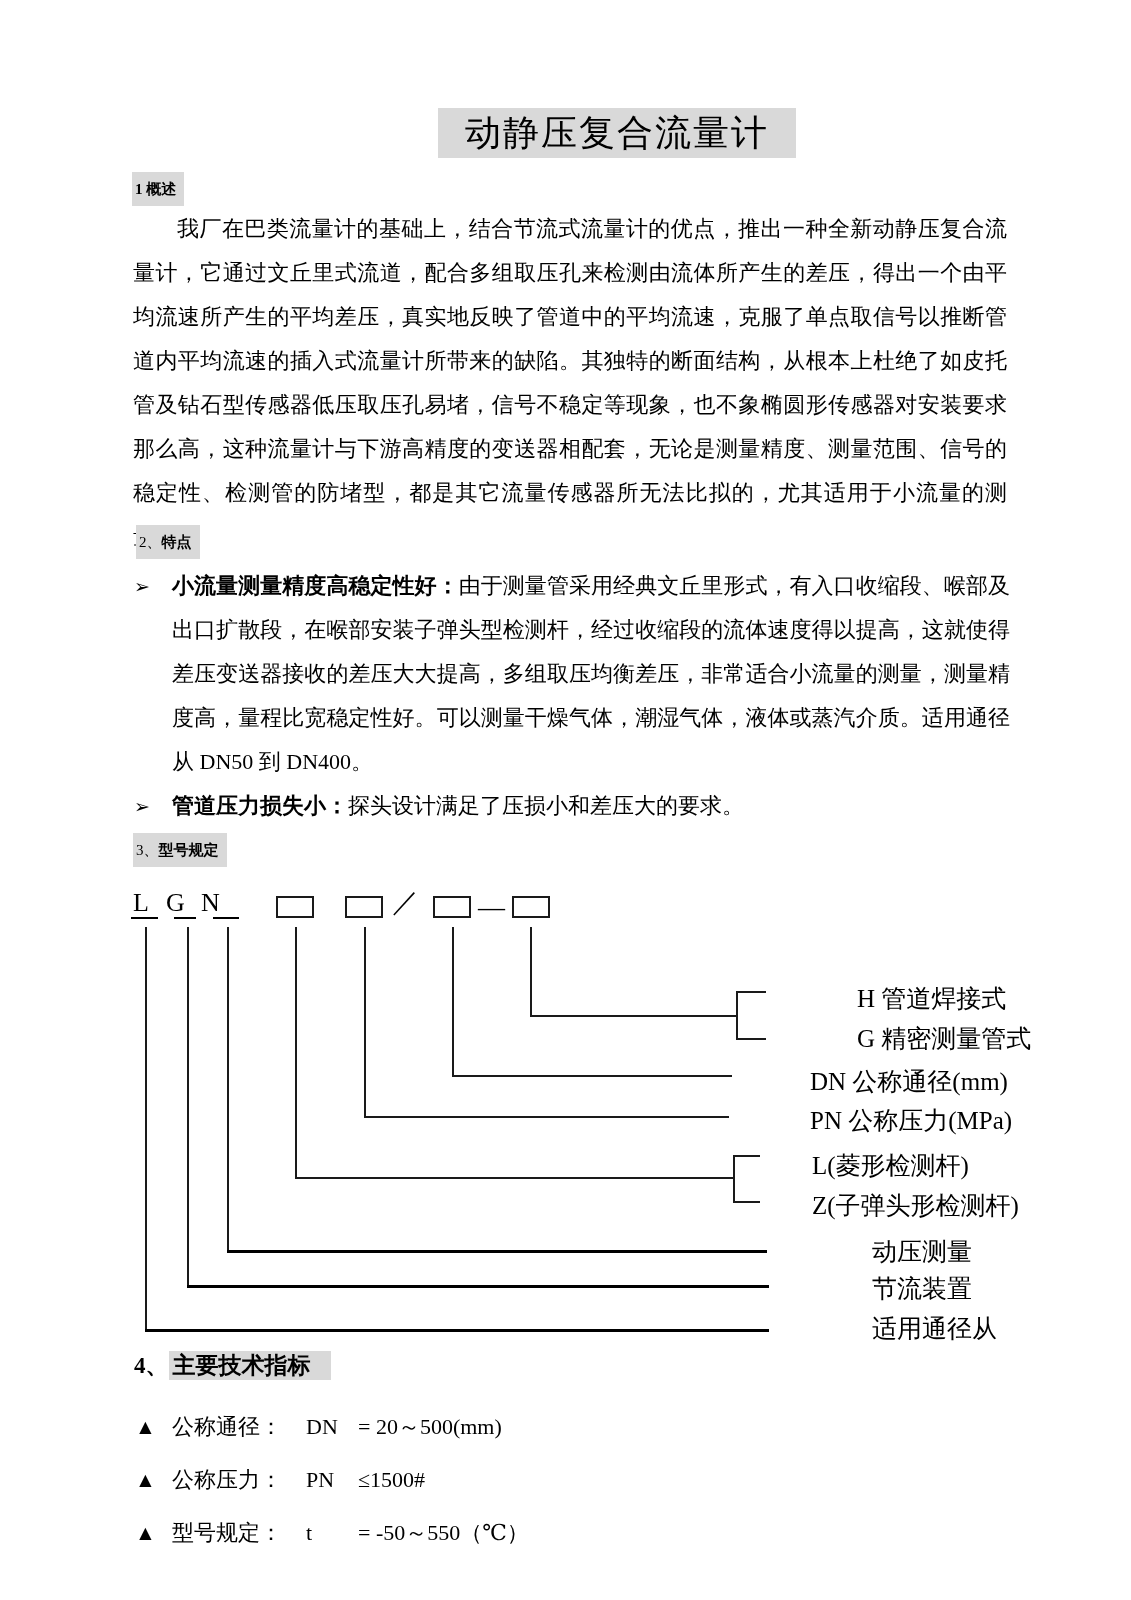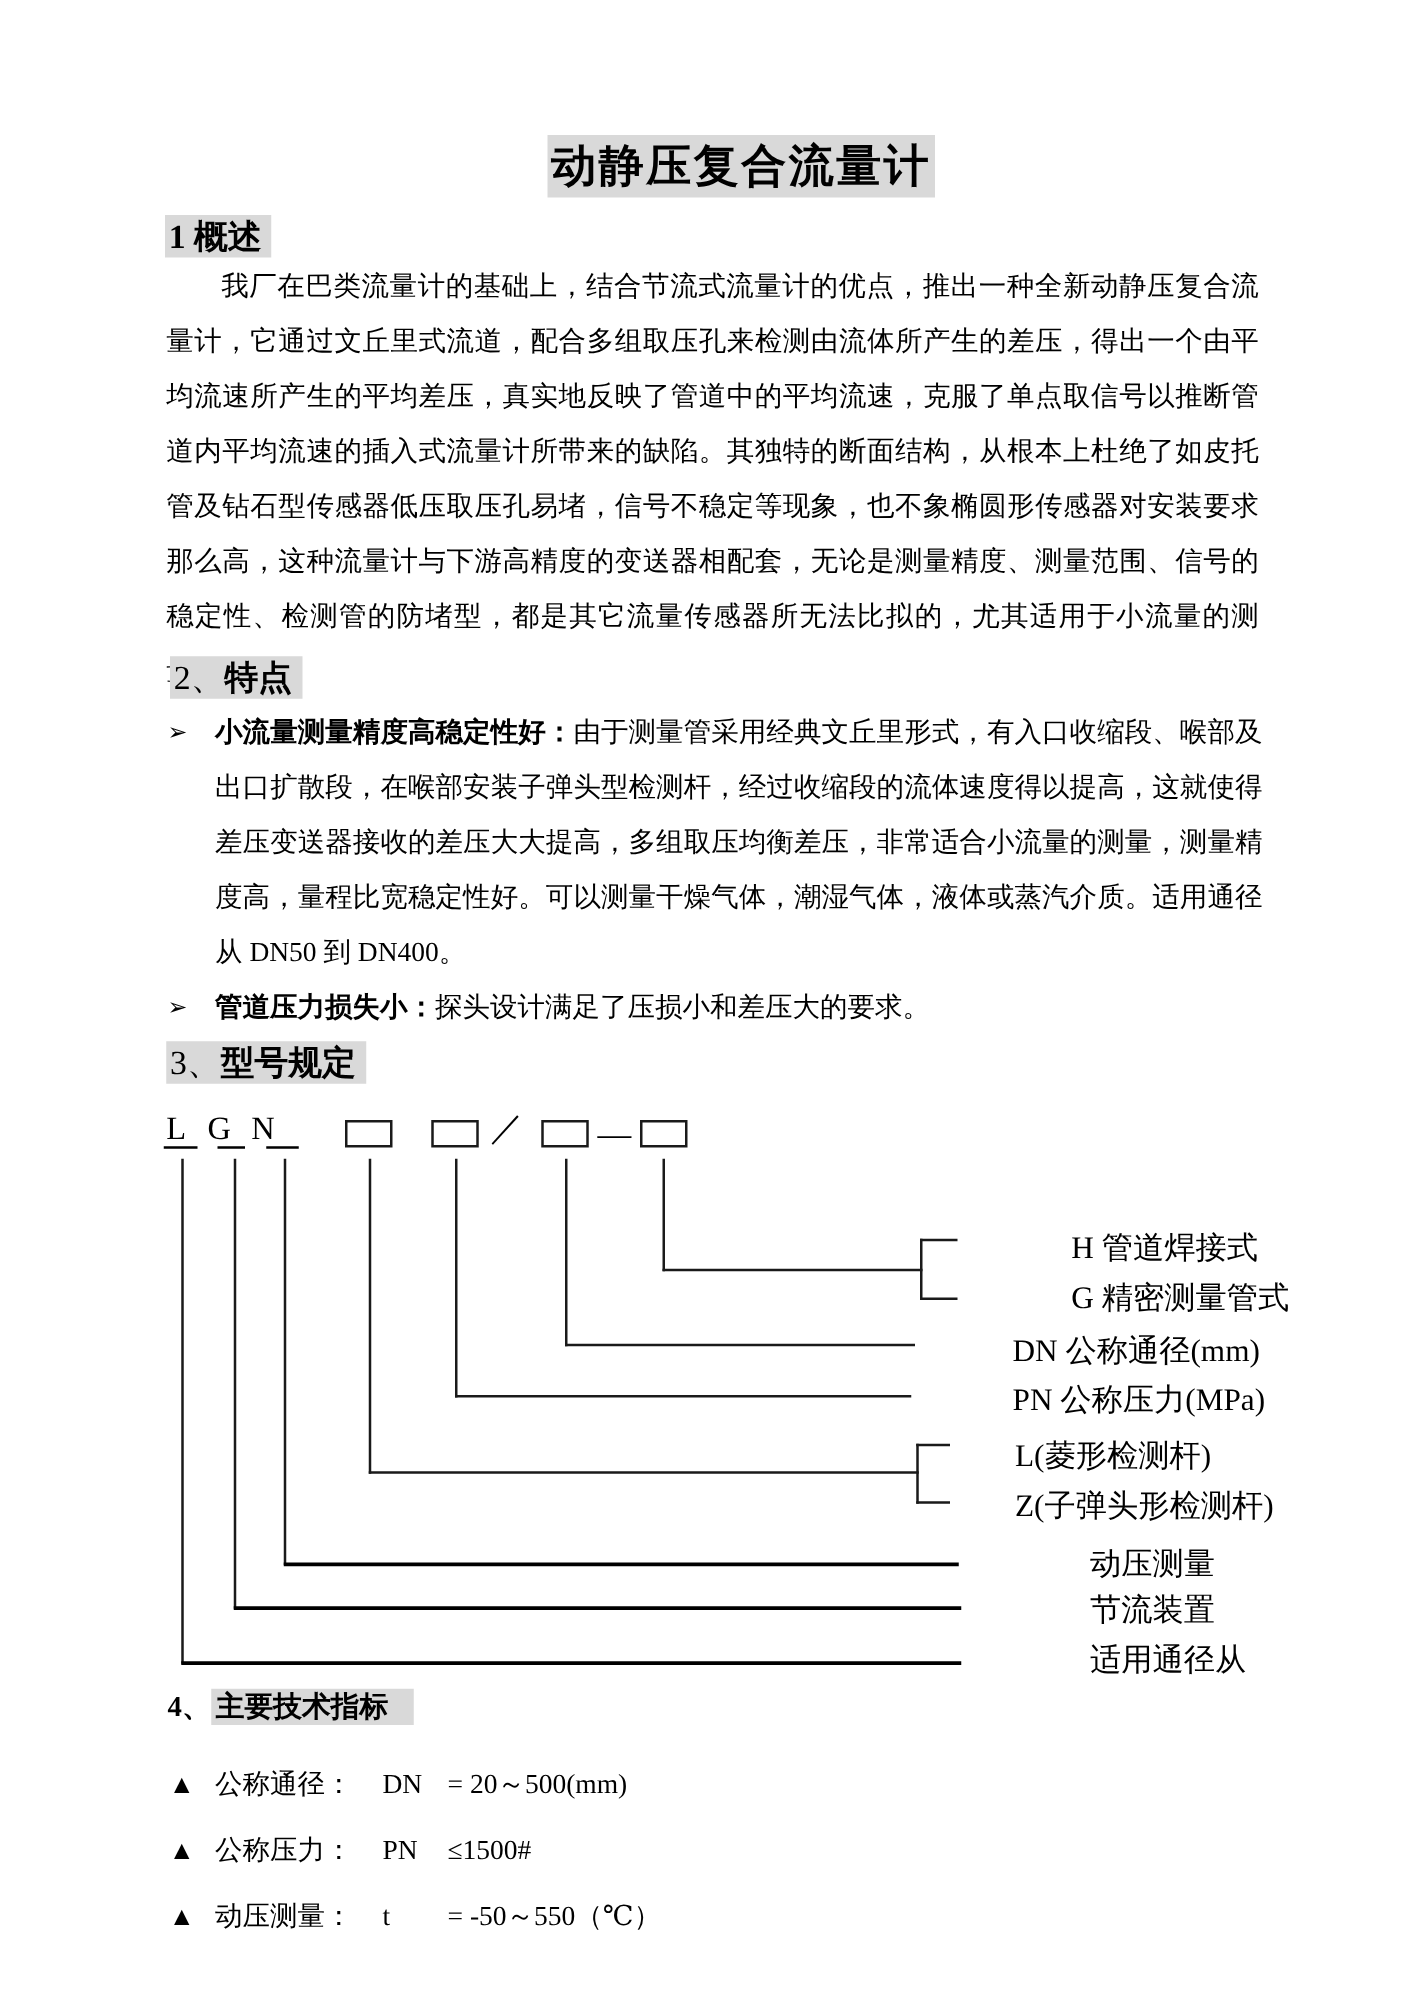--- a/index.html
+++ b/index.html
@@ -4,24 +4,24 @@
 <style>
   html,body{margin:0;padding:0;}
   body{
     width:1131px;height:1600px;position:relative;background:#ffffff;
     font-family:"Liberation Serif","DejaVu Serif",serif;color:#000;
     overflow:hidden;
   }
   .abs{position:absolute;}
   .highlight{background:var(--highlight,#d9d9d9);}
   
-  .doc-title{top:108px;left:438px;font-size:36px;font-weight:bold;letter-spacing:2px;
-    padding:5px 3px;line-height:40px;}
+  .doc-title{top:108px;left:438px;font-size:36px;font-weight:normal;letter-spacing:2px;
+    padding:5px 27px;line-height:40px;}
   
-  .sec-head{font-size:27px;font-weight:bold;line-height:30px;padding:2px 8px 2px 3px;}
+  .sec-head{font-size:15px;font-weight:bold;line-height:30px;padding:2px 8px 2px 3px;}
   .h1{top:172px;left:132px;}
   .h2{top:525px;left:136px;}
   .h3{top:833px;left:133px;}
   .h4-wrap{top:1351px;left:134px;font-size:23px;font-weight:bold;line-height:30px;}
   .h4-wrap .highlight{padding:2px 20px 2px 4px;}
   .h2 .num,.h3 .num{font-weight:normal;}
   
   .para{top:207px;left:133px;width:874px;font-size:22px;line-height:44px;
     text-align:justify;text-indent:2em;}
   
@@ -134,16 +134,16 @@
   <span class="sval">= 20～500(mm)</span>
 </div>
 <div class="abs spec-row spec-2">
   <span class="tri">▲</span>
   <span class="slabel">公称压力：</span>
   <span class="ssym">PN</span>
   <span class="sval">≤1500#</span>
 </div>
 <div class="abs spec-row spec-3">
   <span class="tri">▲</span>
-  <span class="slabel">动压测量：</span>
+  <span class="slabel">型号规定：</span>
   <span class="ssym">t</span>
   <span class="sval">=  -50～550（℃）</span>
 </div>
 
 </body></html>

